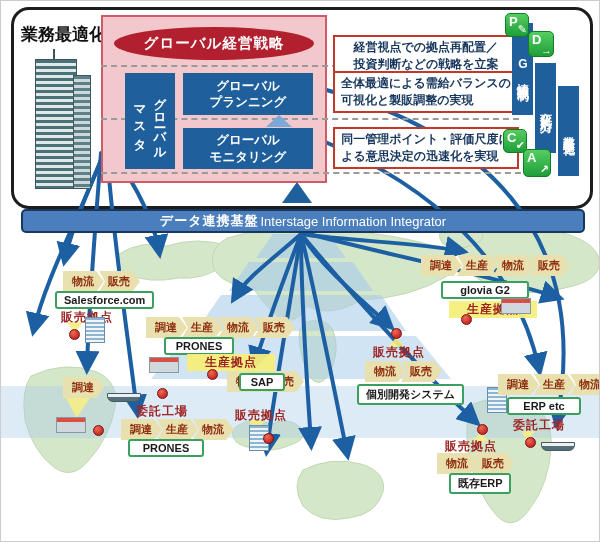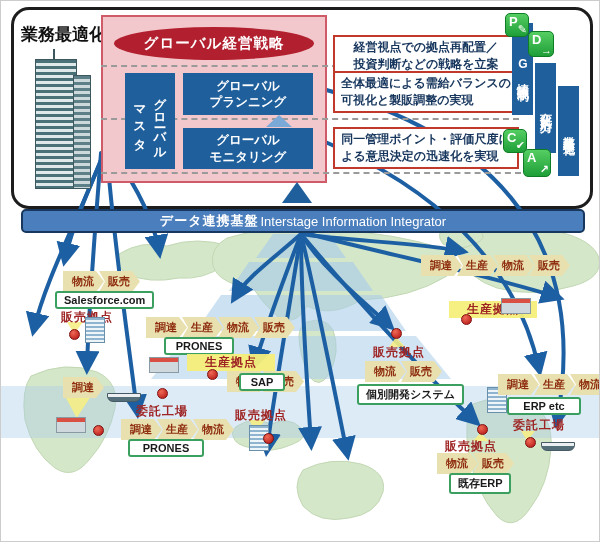--- a/index.html
+++ b/index.html
@@ -240,20 +240,21 @@
     <span class="chev">販売</span>
   </div>
   <div class="sysbox" style="left:356px;top:383px;">個別開発システム</div>
 
   <div class="chev-row" style="left:420px;top:254px;">
     <span class="chev first">調達</span>
     <span class="chev">生産</span>
     <span class="chev">物流</span>
     <span class="chev">販売</span>
   </div>
+  <div class="sysbox" style="left:440px;top:280px;width:88px;">glovia G2</div>
   <div class="site hl" style="left:448px;top:300px;">生産拠点</div>
   <div class="fac" style="left:500px;top:297px;"></div>
   <div class="dot" style="left:460px;top:313px;"></div>
 
   <div class="bldg" style="left:486px;top:386px;"></div>
   <div class="chev-row" style="left:497px;top:373px;">
     <span class="chev first">調達</span>
     <span class="chev">生産</span>
     <span class="chev">物流</span>
   </div>

